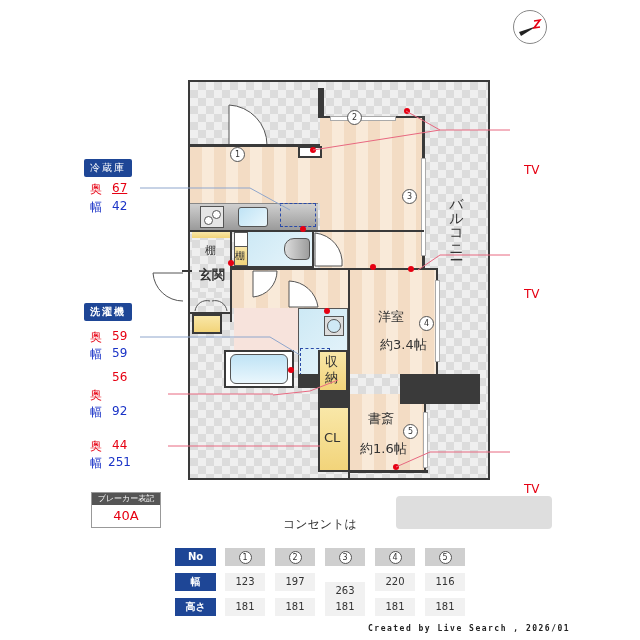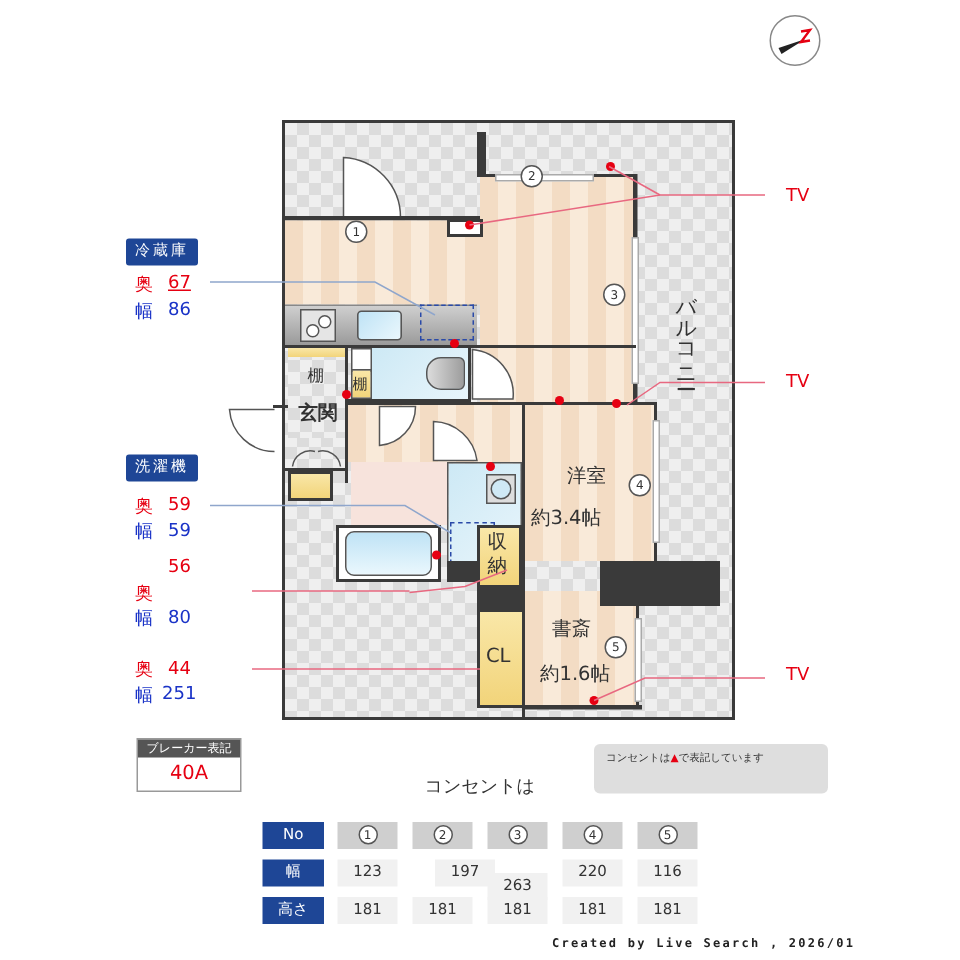--- a/index.html
+++ b/index.html
@@ -20,29 +20,29 @@
   .bluefl { background:linear-gradient(135deg,#cde9f5,#e8f5fb); }
   .pinkfl { background:#f7e3dc; }
   .yellow { background:linear-gradient(180deg,#f9e7a8,#f2d47a); }
   .wbox { border:2px solid #3a3a3a; box-sizing:border-box; }
   .room-label { position:absolute; color:#333; font-size:13px; white-space:nowrap; }
   .circle-num {
     position:absolute; width:13px; height:13px; border:1px solid #555; border-radius:50%;
     background:#fff; font-size:8px; line-height:13px; text-align:center; color:#333;
   }
   .dot { position:absolute; width:6px; height:6px; background:#e60012; border-radius:50%; }
-  .tv { position:absolute; color:#e60012; font-size:12px; }
+  .tv { position:absolute; color:#e60012; font-size:12px;margin-top:40px; }
   .lbl-tag {
     position:absolute; background:#1e4696; color:#fff; font-size:10px; text-align:center;
     border-radius:2px; letter-spacing:2px;
   }
   .dim-red { position:absolute; color:#e60012; font-size:12px; }
   .dim-blue { position:absolute; color:#1a33c7; font-size:12px; }
   .ctab-cell { position:absolute; width:40px; height:18px; font-size:10px; line-height:18px; text-align:center; color:#333; }
-  .hdr-blue { background:#1e4696; color:#fff; width:41px; }
+  .hdr-blue { background:#1e4696; color:#fff; width:41px;font-weight:bold; }
   .hdr-gray { background:#cfcfcf; }
   .cell-light { background:#f1f1f1; }
 </style>
 </head>
 <body>
 
 <div class="abs" style="left:513px;top:10px;width:34px;height:34px;border:1px solid #888;border-radius:50%;box-sizing:border-box;">
   <svg width="34" height="34" viewBox="0 0 34 34" style="position:absolute;left:-1px;top:-1px;">
     <polygon points="6,22 24,16 8,26" fill="#222"></polygon>
     <path d="M21,11 L27,10 L21,18 L27,17" stroke="#e60012" stroke-width="1.6" fill="none"></path>
@@ -111,21 +111,21 @@
   <svg class="abs" style="left:100px;top:200px;" width="32" height="28">
     <path d="M1,27 L1,1 A30,30 0 0 1 30,27 Z" fill="#fff" stroke="#555" stroke-width="1"></path>
   </svg>
 
   <div class="abs wood" style="left:162px;top:190px;width:86px;height:104px;"></div>
   <div class="abs wall" style="left:160px;top:188px;width:2px;height:212px;"></div>
   <div class="abs wall" style="left:160px;top:188px;width:90px;height:2px;"></div>
   <div class="abs wall" style="left:248px;top:188px;width:2px;height:106px;"></div>
   <div class="abs" style="left:247px;top:200px;width:3px;height:80px;background:#fff;border:1px solid #aaa;"></div>
   <div class="room-label" style="left:190px;top:228px;">洋室</div>
-  <div class="room-label" style="left:166px;top:256px;">約3.4帖</div>
+  <div class="room-label" style="left:192px;top:256px;">約3.4帖</div>
 
   <div class="abs pinkfl" style="left:46px;top:228px;width:64px;height:42px;"></div>
   <div class="abs bluefl" style="left:110px;top:228px;width:50px;height:70px;border:1px solid #555;box-sizing:border-box;"></div>
   <div class="abs" style="left:136px;top:236px;width:18px;height:18px;background:#ddd;border:1px solid #555;">
     <div style="position:absolute;left:2px;top:2px;width:12px;height:12px;border-radius:50%;background:#cfe9f5;border:1px solid #555;"></div>
   </div>
   <div class="abs" style="left:112px;top:268px;width:28px;height:26px;border:1px dashed #2a4aa8;"></div>
   <div class="abs" style="left:36px;top:270px;width:70px;height:38px;background:#fff;border:2px solid #3a3a3a;box-sizing:border-box;"></div>
   <div class="abs" style="left:42px;top:274px;width:56px;height:28px;border-radius:6px;background:linear-gradient(180deg,#bfe3f5,#eaf7fd);border:1px solid #555;"></div>
   <div class="abs wall" style="left:110px;top:294px;width:20px;height:14px;"></div>
@@ -180,61 +180,60 @@
   </g>
 </svg>
 <div class="tv" style="left:524px;top:123px;">TV</div>
 <div class="tv" style="left:524px;top:247px;">TV</div>
 <div class="tv" style="left:524px;top:442px;">TV</div>
 
 <div class="lbl-tag" style="left:84px;top:159px;width:48px;height:18px;line-height:18px;">冷蔵庫</div>
 <div class="dim-red" style="left:90px;top:181px;">奥</div>
 <div class="dim-red" style="left:112px;top:181px;text-decoration:underline;">67</div>
 <div class="dim-blue" style="left:90px;top:199px;">幅</div>
-<div class="dim-blue" style="left:112px;top:199px;">86</div>
-
-<div class="lbl-tag" style="left:84px;top:303px;width:48px;height:18px;line-height:18px;">洗濯機</div>
+<div class="dim-blue" style="left:112px;top:199px;">42</div>
+
+<div class="lbl-tag" style="left:84px;top:303px;width:48px;height:18px;line-height:18px;font-weight:bold;">洗濯機</div>
 <div class="dim-red" style="left:90px;top:329px;">奥</div>
 <div class="dim-red" style="left:112px;top:329px;">59</div>
 <div class="dim-blue" style="left:90px;top:346px;">幅</div>
 <div class="dim-blue" style="left:112px;top:346px;">59</div>
 
 <div class="dim-red" style="left:90px;top:387px;">奥</div>
 <div class="dim-red" style="left:112px;top:370px;">56</div>
 <div class="dim-blue" style="left:90px;top:404px;">幅</div>
-<div class="dim-blue" style="left:112px;top:404px;">80</div>
+<div class="dim-blue" style="left:112px;top:404px;">92</div>
 
 <div class="dim-red" style="left:90px;top:438px;">奥</div>
 <div class="dim-red" style="left:112px;top:438px;">44</div>
 <div class="dim-blue" style="left:90px;top:455px;">幅</div>
 <div class="dim-blue" style="left:108px;top:455px;">251</div>
 
 <div class="abs" style="left:91px;top:492px;width:70px;height:36px;border:1px solid #999;box-sizing:border-box;">
   <div style="background:#555;color:#fff;font-size:8px;text-align:center;height:12px;line-height:12px;">ブレーカー表記</div>
   <div style="color:#e60012;font-size:13px;text-align:center;line-height:22px;">40A</div>
 </div>
 
 <div class="abs" style="left:396px;top:496px;width:156px;height:33px;background:#dedede;border-radius:4px;font-size:7px;color:#333;padding:3px 8px;box-sizing:border-box;line-height:13px;">
-  <div><span>コンセントは</span><span style="color:#e60012;">▲</span><span>で表記しています</span></div>
 </div>
 
 <div class="abs" style="left:283px;top:516px;font-size:12px;color:#333;">コンセントは</div>
 
 <div class="ctab-cell hdr-blue" style="left:175px;top:548px;">No</div>
 <div class="ctab-cell hdr-blue" style="left:175px;top:573px;">幅</div>
 <div class="ctab-cell hdr-blue" style="left:175px;top:598px;">高さ</div>
 
 <div class="ctab-cell hdr-gray" style="left:225px;top:548px;"><span style="display:inline-block;width:11px;height:11px;line-height:11px;border:1px solid #555;border-radius:50%;font-size:8px;background:#fff;">1</span></div>
 <div class="ctab-cell hdr-gray" style="left:275px;top:548px;"><span style="display:inline-block;width:11px;height:11px;line-height:11px;border:1px solid #555;border-radius:50%;font-size:8px;background:#fff;">2</span></div>
 <div class="ctab-cell hdr-gray" style="left:325px;top:548px;"><span style="display:inline-block;width:11px;height:11px;line-height:11px;border:1px solid #555;border-radius:50%;font-size:8px;background:#fff;">3</span></div>
 <div class="ctab-cell hdr-gray" style="left:375px;top:548px;"><span style="display:inline-block;width:11px;height:11px;line-height:11px;border:1px solid #555;border-radius:50%;font-size:8px;background:#fff;">4</span></div>
 <div class="ctab-cell hdr-gray" style="left:425px;top:548px;"><span style="display:inline-block;width:11px;height:11px;line-height:11px;border:1px solid #555;border-radius:50%;font-size:8px;background:#fff;">5</span></div>
 
 <div class="ctab-cell cell-light" style="left:225px;top:573px;">123</div>
-<div class="ctab-cell cell-light" style="left:290px;top:573px;">197</div>
+<div class="ctab-cell cell-light" style="left:275px;top:573px;">197</div>
 <div class="ctab-cell cell-light" style="left:325px;top:582px;">263</div>
 <div class="ctab-cell cell-light" style="left:375px;top:573px;">220</div>
 <div class="ctab-cell cell-light" style="left:425px;top:573px;">116</div>
 
 <div class="ctab-cell cell-light" style="left:225px;top:598px;">181</div>
 <div class="ctab-cell cell-light" style="left:275px;top:598px;">181</div>
 <div class="ctab-cell cell-light" style="left:325px;top:598px;">181</div>
 <div class="ctab-cell cell-light" style="left:375px;top:598px;">181</div>
 <div class="ctab-cell cell-light" style="left:425px;top:598px;">181</div>
 

